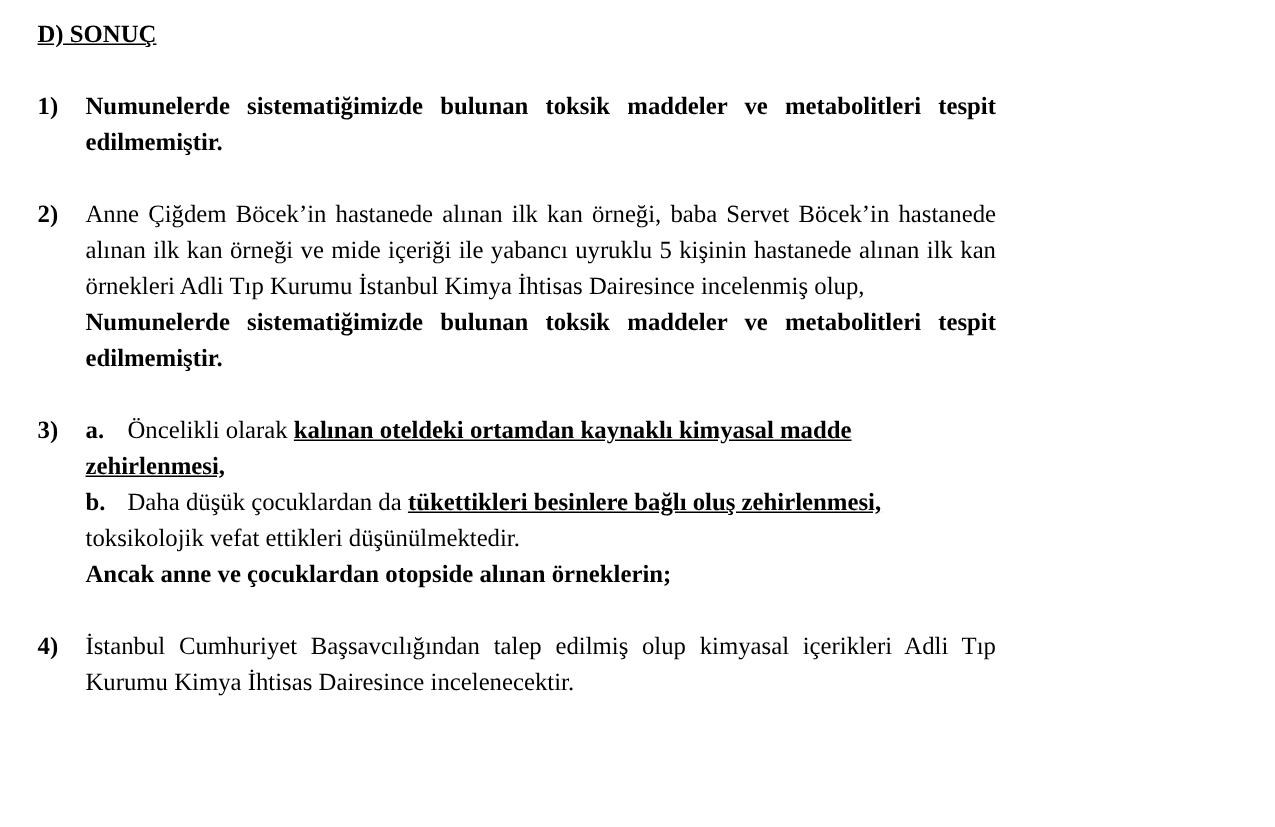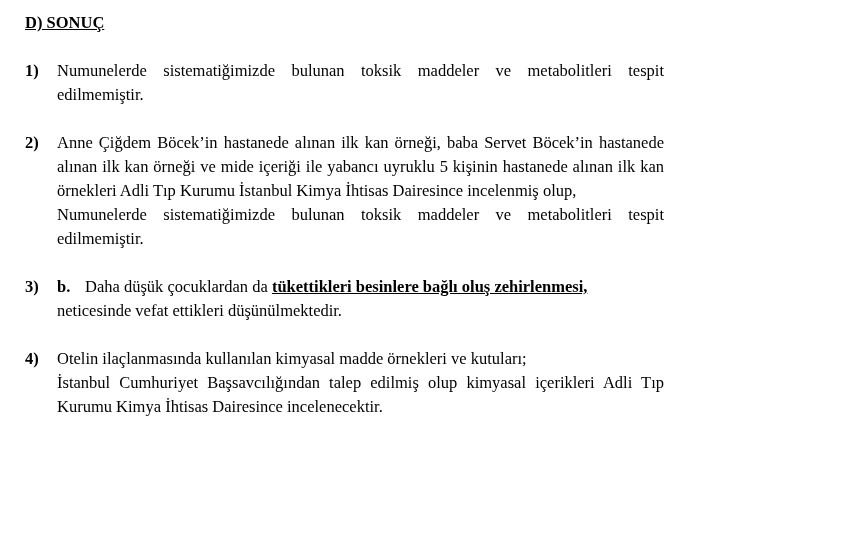--- a/index.html
+++ b/index.html
@@ -30,21 +30,21 @@
     margin-top: 24px;
     text-align: justify;
   }
   .item-number {
     position: absolute;
     left: 0;
     top: 0;
     font-weight: bold;
   }
   .block { text-align: justify; }
-  .bold { font-weight: normal; }
+  .bold { font-weight: bold; }
   .emph { font-weight: bold; text-decoration: underline; }
   .sub-line { text-align: left; }
   .sub-marker {
     display: inline-block;
     width: 28px;
     font-weight: bold;
   }
 </style>
 </head>
 <body>
@@ -62,24 +62,27 @@
 
   <div class="item">
     <span class="item-number">2)</span>
     <div class="block">Anne Çiğdem Böcek’in hastanede alınan ilk kan örneği, baba Servet Böcek’in hastanede alınan ilk kan örneği ve mide içeriği ile yabancı uyruklu 5 kişinin hastanede alınan ilk kan örnekleri Adli Tıp Kurumu İstanbul Kimya İhtisas Dairesince incelenmiş olup,</div>
     <div class="block bold">Numunelerde sistematiğimizde bulunan toksik maddeler ve metabolitleri tespit edilmemiştir.</div>
   </div>
 
   <div class="item">
     <span class="item-number">3)</span>
     <div class="sub-line">
+      <span class="sub-marker">a.</span><span>Öncelikli olarak </span><span class="emph">kalınan oteldeki ortamdan kaynaklı kimyasal madde zehirlenmesi,</span>
+    </div>
+    <div class="sub-line">
       <span class="sub-marker">b.</span><span>Daha düşük çocuklardan da </span><span class="emph">tükettikleri besinlere bağlı oluş zehirlenmesi,</span>
     </div>
-    <div class="block">neticesinde vefat ettikleri düşünülmektedir.</div>
+    <div class="block">toksikolojik vefat ettikleri düşünülmektedir.</div>
+    <div class="block bold">Ancak anne ve çocuklardan otopside alınan örneklerin;</div>
   </div>
 
   <div class="item">
     <span class="item-number">4)</span>
-    <div class="block bold">Otelin ilaçlanmasında kullanılan kimyasal madde örnekleri ve kutuları;</div>
     <div class="block">İstanbul Cumhuriyet Başsavcılığından talep edilmiş olup kimyasal içerikleri Adli Tıp Kurumu Kimya İhtisas Dairesince incelenecektir.</div>
   </div>
 
 </div>
 
 </body></html>

